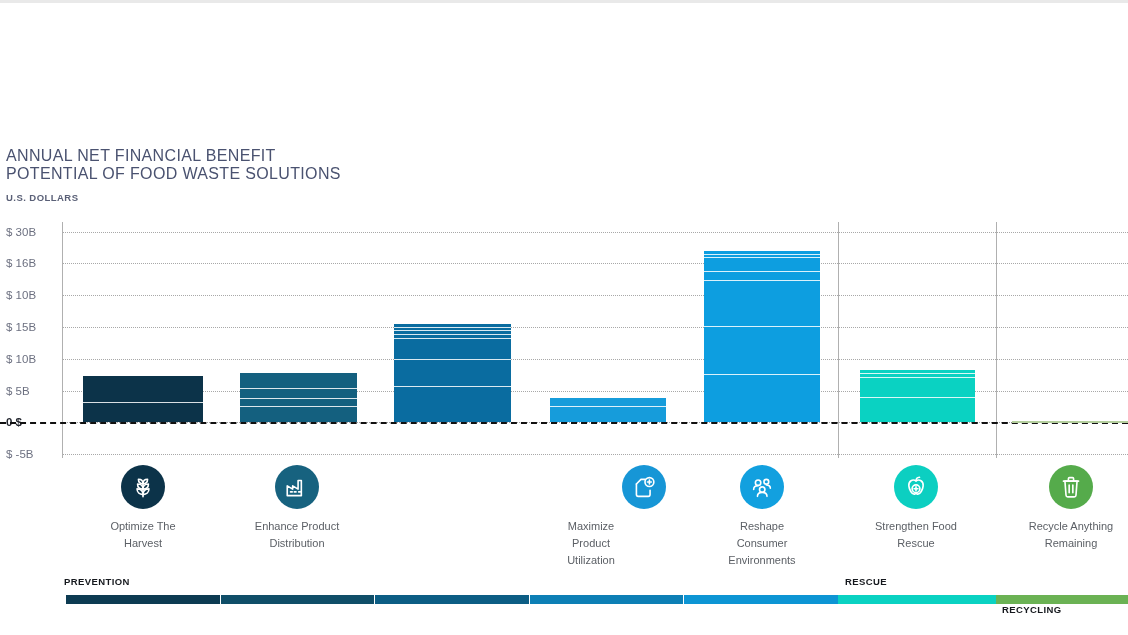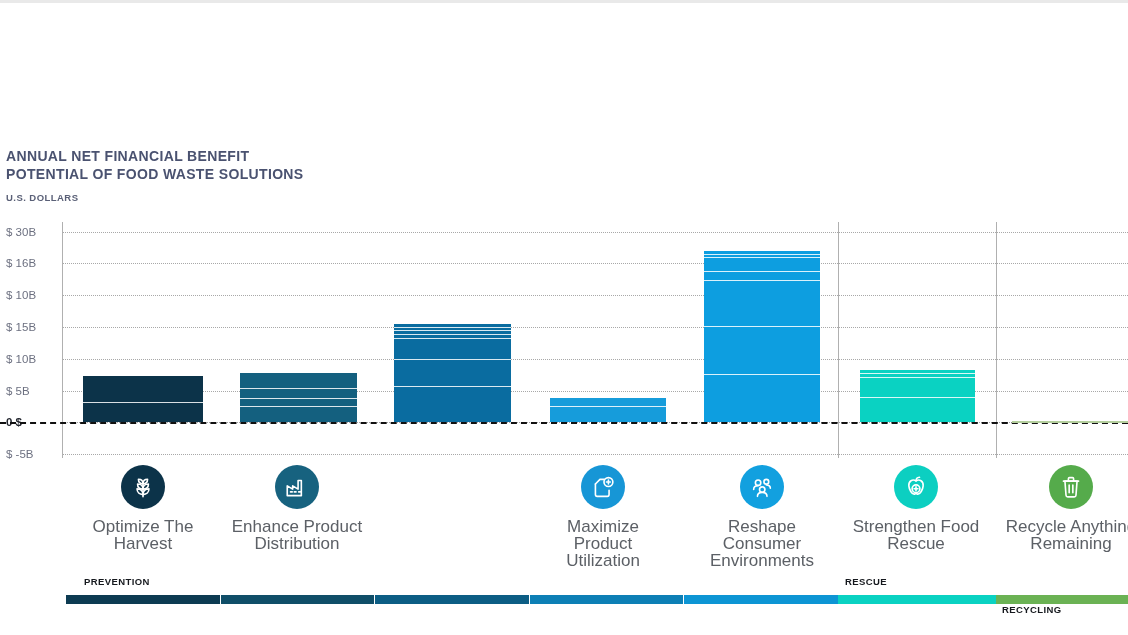--- a/index.html
+++ b/index.html
@@ -15,21 +15,21 @@
   .page-title {
     position: absolute; left: 0; top: 50px; width: 1128px;
     text-align: center;
     font-size: 37px; font-weight: bold; letter-spacing: -0.2px;
     color: #474f70;
   }
 
   
   .cap-block { position: absolute; left: 6px; top: 147px; }
   .cap-line {
-    font-size: 14px; font-weight: bold; color: #4a5270;
+    font-size: 16px; font-weight: normal; color: #4a5270;
     letter-spacing: .35px; line-height: 18px;
   }
   .cap-units {
     font-size: 9.5px; font-weight: bold; color: #5a6077;
     letter-spacing: .45px; margin-top: 9px;
   }
 
   
   .plot {
     position: absolute; left: 0; top: 222px;
@@ -72,21 +72,21 @@
     position: absolute; top: 0;
     display: flex; flex-direction: column; align-items: center;
   }
   .ico {
     width: 44px; height: 44px; border-radius: 50%;
     display: flex; align-items: center; justify-content: center;
   }
   .ico svg { display: block; }
   .sol-label {
     margin-top: 9px; text-align: center;
-    font-size: 17px; line-height: 17px; color: #5c6066;
+    font-size: 11px; line-height: 17px; color: #5c6066;
     width: 150px;
   }
 
   
   .cats { position: absolute; left: 0; top: 576px; width: 1128px; height: 30px; }
   .cat { position: absolute; top: 0; }
   .cat-label {
     font-size: 9.5px; font-weight: bold; color: #15181d;
     letter-spacing: .4px; white-space: nowrap;
   }
@@ -193,21 +193,21 @@
       </div>
       <div class="sol" style="left: 222px; width: 150px;">
         <div class="ico" style="background: rgb(23, 98, 127);">
           <svg width="26" height="26" viewBox="0 0 24 24" fill="none" stroke="white" stroke-width="1.5" stroke-linecap="round" stroke-linejoin="round">
             <path d="M3 20V11l5 3V11l5 3V6h3v14z"></path>
             <path d="M6 16.5h1.6M9.5 16.5h1.6M13.5 16.5h1.6"></path>
           </svg>
         </div>
         <div class="sol-label">Enhance Product<br>Distribution</div>
       </div>
-      <div class="sol" style="left: 528px; width: 150px;">
+      <div class="sol" style="left: 516px; width: 150px; align-items: flex-end;">
         <div class="ico" style="background: rgb(23, 150, 214);">
           <svg width="26" height="26" viewBox="0 0 24 24" fill="none" stroke="white" stroke-width="1.5" stroke-linecap="round" stroke-linejoin="round">
             <path d="M5 9.2V19a1.6 1.6 0 0 0 1.6 1.6H16a1.6 1.6 0 0 0 1.6-1.6v-4"></path>
             <path d="M5 9.2 9.2 5H13"></path>
             <circle cx="17" cy="7.4" r="4.1"></circle>
             <path d="M17 5.6v3.6M15.2 7.4h3.6"></path>
           </svg>
         </div>
         <div class="sol-label">Maximize<br>Product<br>Utilization</div>
       </div>
@@ -242,21 +242,21 @@
             <path d="M5 6.6h14"></path>
             <path d="M9.6 6.6V4.4a1 1 0 0 1 1-1h2.8a1 1 0 0 1 1 1v2.2"></path>
             <path d="M10.3 10.2v7M13.7 10.2v7"></path>
           </svg>
         </div>
         <div class="sol-label">Recycle Anything<br>Remaining</div>
       </div>
     </div>
 
   <div class="cats" id="cats">
-      <div class="cat" style="left: 84px;">
+      <div class="cat" style="left: 64px;">
         <div class="cat-label">PREVENTION</div>
       </div>
       <div class="cat-bars" style="left: 66px; width: 772px;">
         <div class="cat-seg" style="flex: 1 1 0px; background: rgb(13, 59, 82);"></div>
         <div class="cat-seg" style="flex: 1 1 0px; background: rgb(16, 78, 104);"></div>
         <div class="cat-seg" style="flex: 1 1 0px; background: rgb(12, 93, 132);"></div>
         <div class="cat-seg" style="flex: 1 1 0px; background: rgb(13, 127, 181);"></div>
         <div class="cat-seg" style="flex: 1 1 0px; background: rgb(13, 149, 212);"></div>
       </div>
       <div class="cat" style="left: 845px;">

